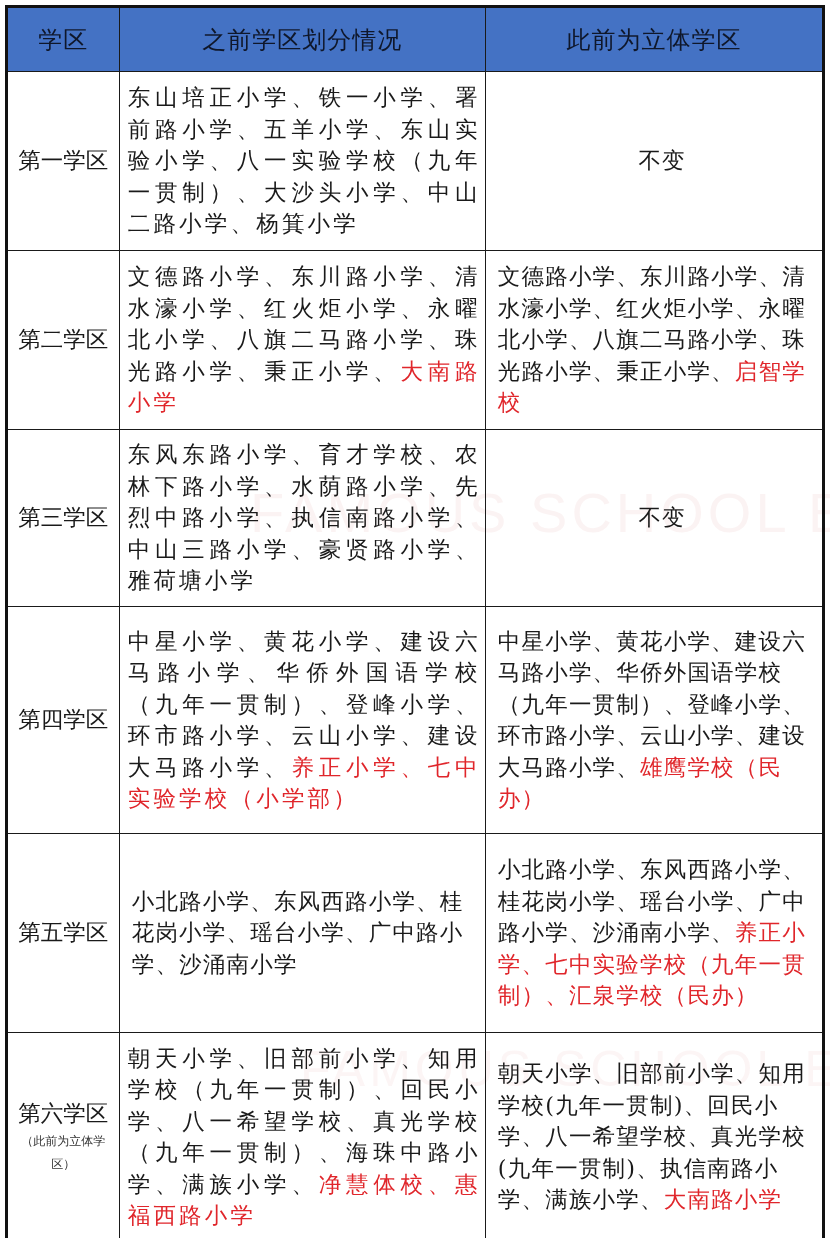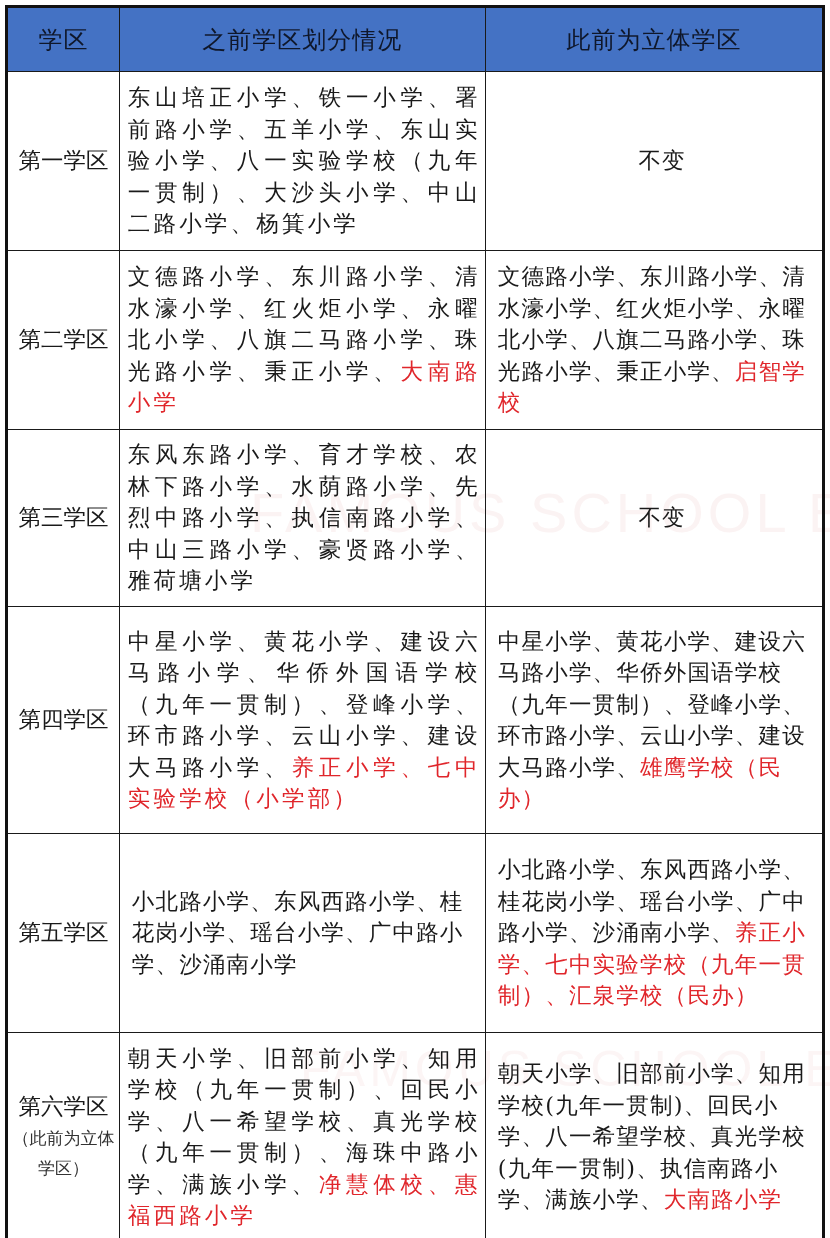--- a/index.html
+++ b/index.html
@@ -11,21 +11,21 @@
   .watermark .wm-text2 { position: absolute; left: 300px; top: 1040px; font-family: "Liberation Sans", sans-serif;
       font-size: 50px; color: rgba(200,80,80,0.06); letter-spacing: 4px; white-space: nowrap; }
   table { position: absolute; left: 5px; top: 5px; width: 820px; border-collapse: collapse; z-index: 1;
           border: 3px solid #111; }
   th, td { border: 1.5px solid #1a1a1a; padding: 0; }
   thead th { background: #4472c4; color: #0f172a; font-weight: normal; font-size: 24px; height: 63px;
              font-family: "DejaVu Sans", "Liberation Sans", sans-serif; letter-spacing: 1px; }
   th.c1 { width: 111px; } th.c2 { width: 366px; margin-left: 48px; } th.c3 { width: 337px; }
   td { font-size: 22.5px; color: #1a1a1a; line-height: 31.5px; vertical-align: middle; background: transparent; }
   td.zone { text-align: center; font-size: 22.5px; padding: 0 2px; margin-top: 24px; }
-  td.zone .note { display: block; font-size: 17px; line-height: 30px; color: #333; }
+  td.zone .note { display: block; font-size: 12px; line-height: 23px; color: #333; }
   td.list { padding: 4px 4px 4px 8px; text-align: justify; letter-spacing: 3.2px; }
   td.list2 { padding: 4px 4px 4px 12px; letter-spacing: 1.2px; }
   td.center { text-align: center; letter-spacing: 1px; padding-left: 16px; }
   .red { color: #e0262b; }
   tr.r1 td { height: 170px; } tr.r2 td { height: 170px; } tr.r3 td { height: 168px; }
   tr.r4 td { height: 218px; } tr.r5 td { height: 190px; } tr.r6 td { height: 200px; }
 </style>
 </head>
 <body>
 

